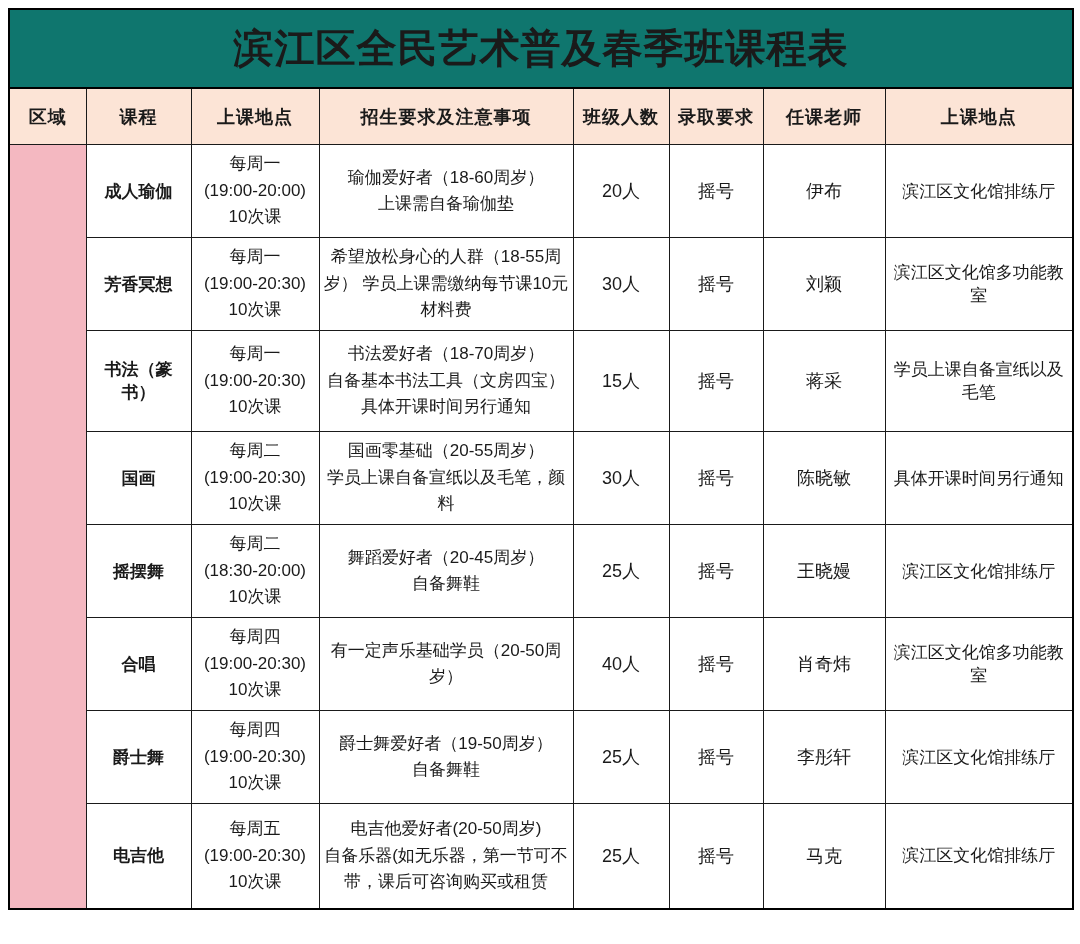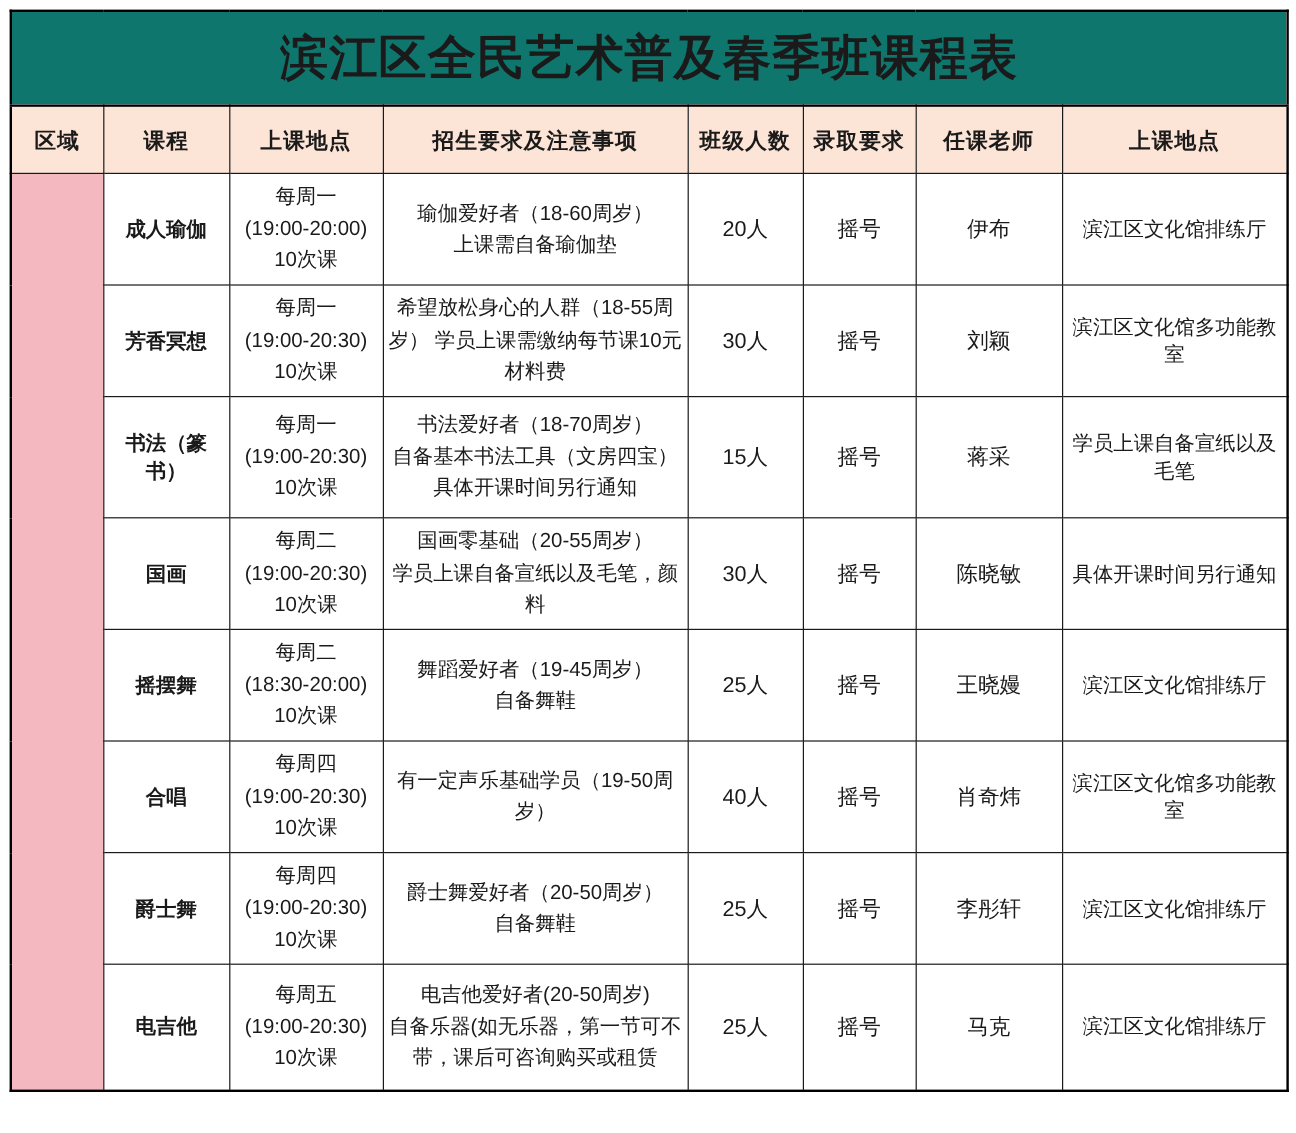--- a/index.html
+++ b/index.html
@@ -151,46 +151,46 @@
       <td class="adm">摇号</td>
       <td class="teacher">陈晓敏</td>
       <td class="loc">具体开课时间另行通知</td>
     </tr>
 
     <tr style="height:93px">
       <td class="course">摇摆舞</td>
       <td class="time">每周二
 (18:30-20:00)
 10次课</td>
-      <td class="req">舞蹈爱好者（19-45周岁）
+      <td class="req">舞蹈爱好者（20-45周岁）
 自备舞鞋</td>
       <td class="size">25人</td>
       <td class="adm">摇号</td>
       <td class="teacher">王晓嫚</td>
       <td class="loc">滨江区文化馆排练厅</td>
     </tr>
 
     <tr style="height:93px">
       <td class="course">合唱</td>
       <td class="time">每周四
 (19:00-20:30)
 10次课</td>
-      <td class="req">有一定声乐基础学员（19-50周岁）</td>
+      <td class="req">有一定声乐基础学员（20-50周岁）</td>
       <td class="size">40人</td>
       <td class="adm">摇号</td>
       <td class="teacher">肖奇炜</td>
       <td class="loc">滨江区文化馆多功能教室</td>
     </tr>
 
     <tr style="height:93px">
       <td class="course">爵士舞</td>
       <td class="time">每周四
 (19:00-20:30)
 10次课</td>
-      <td class="req">爵士舞爱好者（20-50周岁）
+      <td class="req">爵士舞爱好者（19-50周岁）
 自备舞鞋</td>
       <td class="size">25人</td>
       <td class="adm">摇号</td>
       <td class="teacher">李彤轩</td>
       <td class="loc">滨江区文化馆排练厅</td>
     </tr>
 
     <tr style="height:105px">
       <td class="course">电吉他</td>
       <td class="time">每周五

